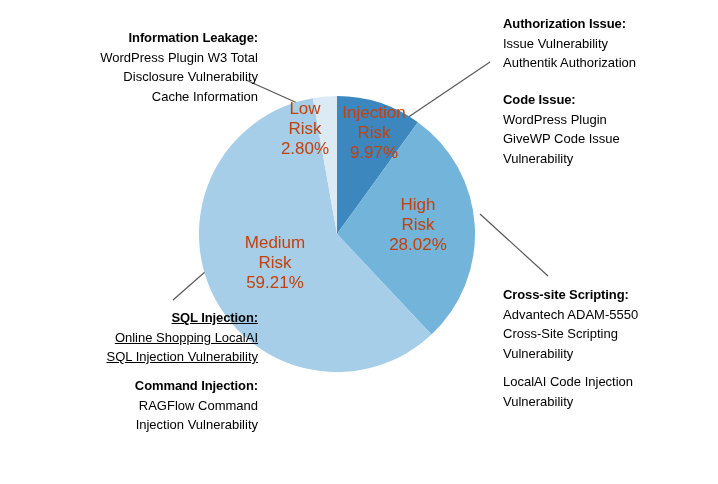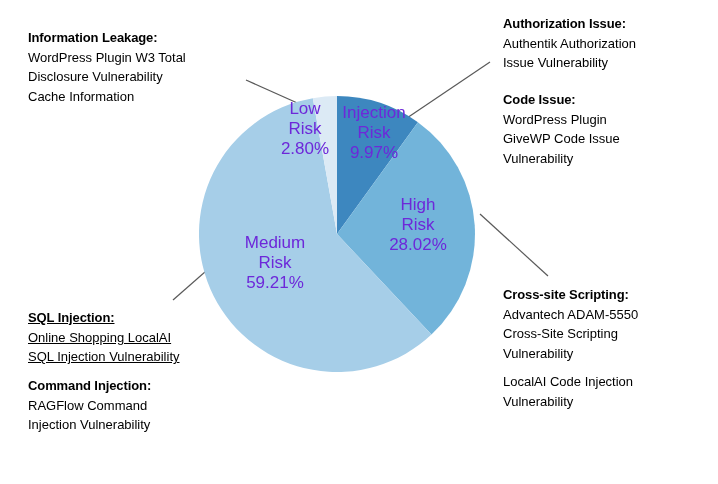--- a/index.html
+++ b/index.html
@@ -33,21 +33,21 @@
     height: 276px;
   }
   #pie-svg { display: block; width: 276px; height: 276px; }
 
   
   .slice-label {
     position: absolute;
     text-align: center;
     font-size: 17px;
     line-height: 20px;
-    color: #6d28d9;
+    color: #c2410c;
     white-space: nowrap;
     pointer-events: none;
   }
   .slice-label .ln { display: block; }
 
   #label-critical { left: 331px; top: 103px; width: 86px; }
   #label-high     { left: 375px; top: 195px; width: 86px; }
   #label-medium   { left: 225px; top: 233px; width: 100px; }
   #label-low      { left: 272px; top: 99px;  width: 66px; }
 
@@ -59,21 +59,21 @@
     color: #000000;
   }
   .anno .head {
     font-weight: bold;
     display: block;
     letter-spacing: -0.1px;
   }
   .anno .body { display: block; }
   .anno .body .ln { display: block; }
 
-  .anno-left  { text-align: left; }
+  .anno-left  { text-align: right; }
   .anno-right { text-align: left; }
 
   #anno-info     { left: 28px;  top: 28px;  width: 230px; }
   #anno-sql      { left: 28px;  top: 308px; width: 230px; text-decoration: underline; }
   #anno-command  { left: 28px;  top: 376px; width: 230px; }
   #anno-authz    { left: 503px; top: 14px;  width: 210px; }
   #anno-codeissue{ left: 503px; top: 90px;  width: 210px; }
   #anno-xss      { left: 503px; top: 285px; width: 210px; }
   #anno-codeinj  { left: 503px; top: 372px; width: 210px; }
 
@@ -157,22 +157,22 @@
     <span class="head">Command Injection:</span>
     <span class="body">
       <span class="ln">RAGFlow Command</span>
       <span class="ln">Injection Vulnerability</span>
     </span>
   </div>
 
   <div class="anno anno-right" id="anno-authz">
     <span class="head">Authorization Issue:</span>
     <span class="body">
+      <span class="ln">Issue Vulnerability</span>
       <span class="ln">Authentik Authorization</span>
-      <span class="ln">Issue Vulnerability</span>
     </span>
   </div>
 
   <div class="anno anno-right" id="anno-codeissue">
     <span class="head">Code Issue:</span>
     <span class="body">
       <span class="ln">WordPress Plugin</span>
       <span class="ln">GiveWP Code Issue</span>
       <span class="ln">Vulnerability</span>
     </span>

